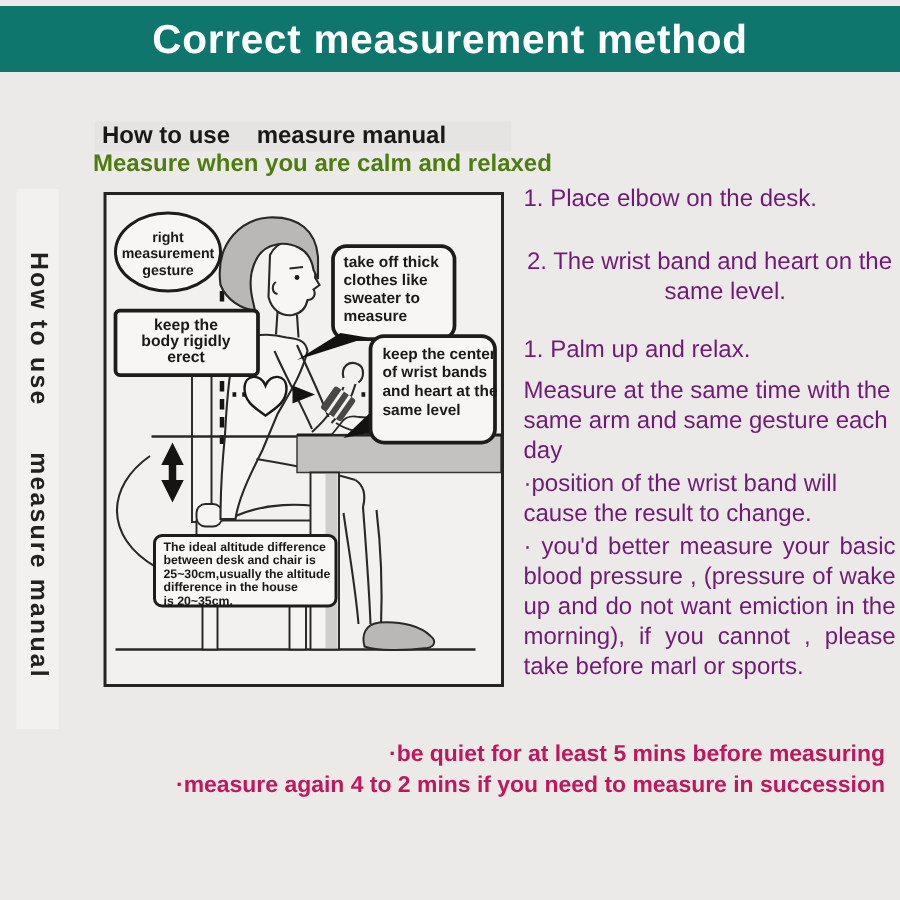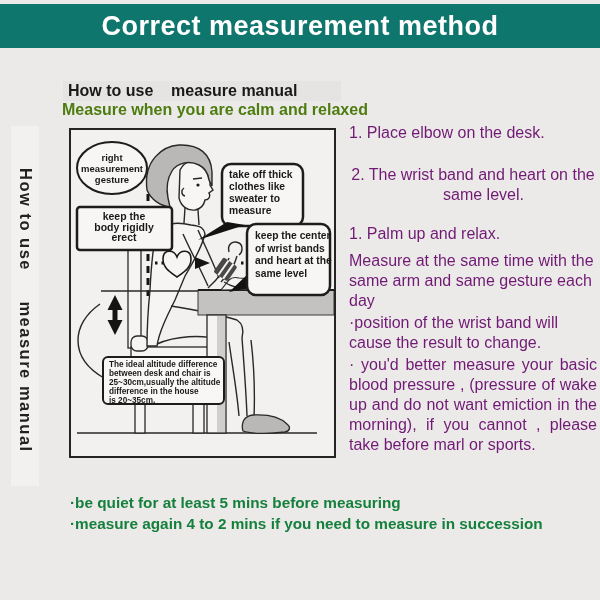--- a/index.html
+++ b/index.html
@@ -49,21 +49,21 @@
   .right-col p{margin:0;}
   .step1{margin-bottom:22px !important;}
   .step2{margin-bottom:19px !important;padding-left:21px;text-indent:-21px;text-align:center;}
   .step3{margin-bottom:7px !important;}
   .note0{margin-bottom:2px !important;}
   .note1{margin-bottom:2px !important;}
   .note2{text-align:justify;margin-bottom:0 !important;}
   .note3{text-align:justify;}
   .bottom-list{
     position:absolute;left:70px;top:492px;width:520px;
-    font-size:15.3px;font-weight:600;line-height:21.3px;color:#15803d;
+    font-size:15.3px;font-weight:600;line-height:21.3px;color:#be185d;text-align:right;
   }
   .bottom-list p{margin:0;}
   svg text{
     font-family:"Liberation Sans", sans-serif;
     fill:#1b1918;
   }
   .bub-t{font-size:10.3px;font-weight:600;}
   .ell-t{font-size:9.5px;font-weight:600;text-anchor:middle;}
   .pos-t{font-size:10.5px;font-weight:600;text-anchor:middle;}
   .alt-t{font-size:8.2px;font-weight:600;}

